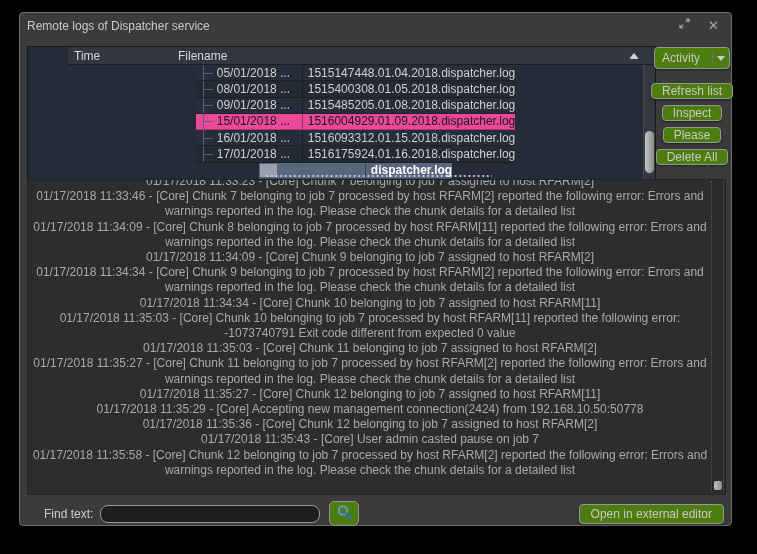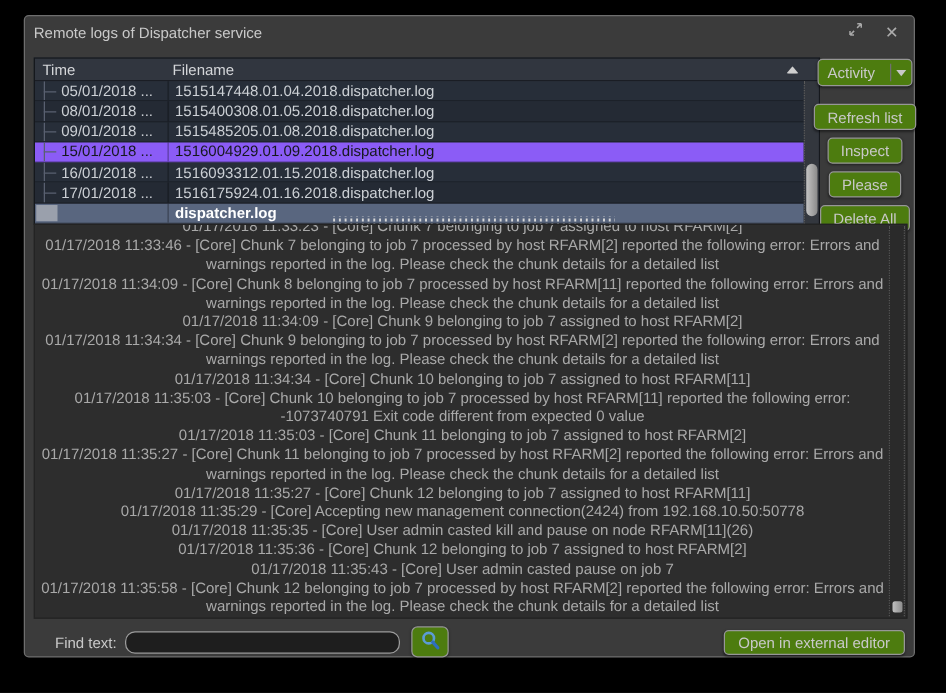--- a/index.html
+++ b/index.html
@@ -8,35 +8,35 @@
   .window { position:absolute; left:19px; top:12px; width:713px; height:514px;
             background:#3b3b3b; border:1px solid #6e6e6e; border-radius:4px; }
   
   .titlebar { height:24px; display:flex; align-items:center; padding:0 12px 0 7px;
               color:#c9c9c9; font-size:12px; }
   .title { flex:1; padding-top:2px; }
   .win-icons { display:flex; gap:18px; align-items:center; }
   .close-x { color:#ababab; font-size:13px; line-height:13px; cursor:default; }
   
   .table { position:absolute; left:7px; top:33px; width:629px; height:134px;
-           border:1px solid #15181d; display:flex; flex-direction:column; background:#262c37; }
+           border:1px solid #15181d; display:flex; flex-direction:column; background:#262c37;padding-left:40px; }
   .thead { height:18px; display:flex; background:#31363f; border-bottom:1px solid #1a1d24;
            color:#d4d6d9; font-size:12px; align-items:center; }
   .h-time { width:107px; padding-left:6px; }
   .h-file { flex:1; padding-left:3px; }
   .sort { width:0; height:0; margin-right:16px;
           border-left:5px solid transparent; border-right:5px solid transparent;
           border-bottom:6px solid #cfcfcf; border-radius:2px; }
   .tbody-wrap { flex:1; display:flex; }
-  .tbody { flex:1; display:flex; flex-direction:column; }
+  .tbody { flex:1; display:flex; flex-direction:column;align-items:center; }
   .trow { flex:1; display:flex; font-size:12px; color:#ccd0d5;
           border-bottom:1px solid rgba(0,0,0,.28); }
   .trow:nth-child(odd) { background:#272e39; }
   .trow:nth-child(even) { background:#242a34; }
-  .trow.highlighted { background:#8b5cf6; color:#15181d; }
+  .trow.highlighted { background:#ec4899; color:#15181d; }
   .trow.selected { background:#59667f; color:#ffffff; }
   .tcell { display:flex; align-items:center; overflow:hidden; white-space:nowrap; }
   .tcell.time { width:107px; border-right:1px solid rgba(0,0,0,.35); }
   .tcell.file { flex:1; padding-left:5px; }
   .trow.selected .tcell.file { font-weight:bold; }
   .tree { width:21px; align-self:stretch; position:relative; flex:none; }
   .tree::before { content:''; position:absolute; left:7px; top:0; bottom:0; width:1px; background:#596070; }
   .tree::after  { content:''; position:absolute; left:7px; top:50%; width:10px; height:1px; background:#596070; }
   .node-box { width:17px; height:13px; flex:none; margin:auto 4px auto 1px; background:#9aa0ac; }
   .tscroll { width:12px; background:#33373e; border-left:1px dotted #5a5a5a; position:relative; flex:none; }
@@ -46,21 +46,21 @@
   .btn-col { position:absolute; left:630px; top:34px; width:84px;
              display:flex; flex-direction:column; align-items:center; }
   .ctl { background:#4d7c0f; border:1px solid #979797; border-radius:4px; color:#c9c9c9;
          font-size:12px; box-shadow:0 1px 2px rgba(0,0,0,.45); cursor:default; }
   .dropdown { width:76px; height:22px; display:flex; align-items:center; margin-bottom:8px; }
   .dd-label { flex:1; padding-left:7px; }
   .dd-sep { width:1px; align-self:stretch; margin:3px 0; background:#6f6f6f; }
   .dd-arrow { width:16px; display:flex; justify-content:center; }
   .dd-arrow i { width:0; height:0; border-left:4px solid transparent; border-right:4px solid transparent;
                 border-top:5px solid #c9c9c9; }
-  .action-btn { min-width:58px; padding:0 10px; height:21px; margin-top:6px;
+  .action-btn { min-width:58px; padding:0 10px; height:16px; margin-top:6px;
                 display:flex; align-items:center; justify-content:center; }
   
   .splitter { position:absolute; left:244px; top:160px; width:228px; height:8px;
               background-image:radial-gradient(circle,#d8d8d8 0.9px,transparent 1.15px);
               background-size:4.6px 4px; background-position:1px 1px; }
   
   .log { position:absolute; left:7px; top:166px; width:699px; height:316px;
          background:#2d2d2d; border:1px solid #232323; overflow:hidden; }
   .log-text { position:absolute; left:4px; top:-6px; right:17px;
               font-size:12px; line-height:15.2px; color:#a9a9a9;text-align:center; }
@@ -183,21 +183,20 @@
         <div>01/17/2018 11:33:46 - [Core] Chunk 7 belonging to job 7 processed by host RFARM[2] reported the following error: Errors and warnings reported in the log. Please check the chunk details for a detailed list</div>
         <div>01/17/2018 11:34:09 - [Core] Chunk 8 belonging to job 7 processed by host RFARM[11] reported the following error: Errors and warnings reported in the log. Please check the chunk details for a detailed list</div>
         <div>01/17/2018 11:34:09 - [Core] Chunk 9 belonging to job 7 assigned to host RFARM[2]</div>
         <div>01/17/2018 11:34:34 - [Core] Chunk 9 belonging to job 7 processed by host RFARM[2] reported the following error: Errors and warnings reported in the log. Please check the chunk details for a detailed list</div>
         <div>01/17/2018 11:34:34 - [Core] Chunk 10 belonging to job 7 assigned to host RFARM[11]</div>
         <div>01/17/2018 11:35:03 - [Core] Chunk 10 belonging to job 7 processed by host RFARM[11] reported the following error: -1073740791 Exit code different from expected 0 value</div>
         <div>01/17/2018 11:35:03 - [Core] Chunk 11 belonging to job 7 assigned to host RFARM[2]</div>
         <div>01/17/2018 11:35:27 - [Core] Chunk 11 belonging to job 7 processed by host RFARM[2] reported the following error: Errors and warnings reported in the log. Please check the chunk details for a detailed list</div>
         <div>01/17/2018 11:35:27 - [Core] Chunk 12 belonging to job 7 assigned to host RFARM[11]</div>
         <div>01/17/2018 11:35:29 - [Core] Accepting new management connection(2424) from 192.168.10.50:50778</div>
-        <div>01/17/2018 11:35:35 - [Core] User admin casted kill and pause on node RFARM[11](26)</div>
         <div>01/17/2018 11:35:36 - [Core] Chunk 12 belonging to job 7 assigned to host RFARM[2]</div>
         <div>01/17/2018 11:35:43 - [Core] User admin casted pause on job 7</div>
         <div>01/17/2018 11:35:58 - [Core] Chunk 12 belonging to job 7 processed by host RFARM[2] reported the following error: Errors and warnings reported in the log. Please check the chunk details for a detailed list</div>
       </div>
     <div class="log-scroll">
       <div class="log-thumb"></div>
     </div>
   </div>
 
   <div class="findbar">

